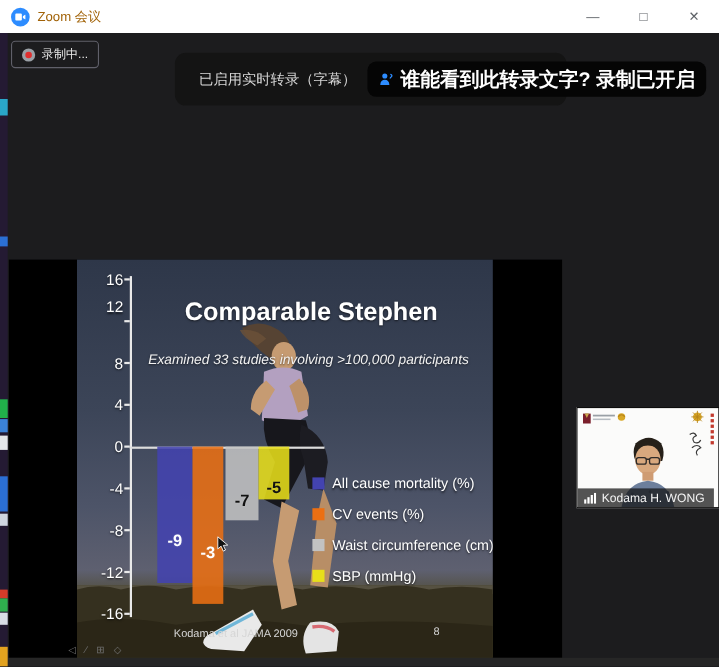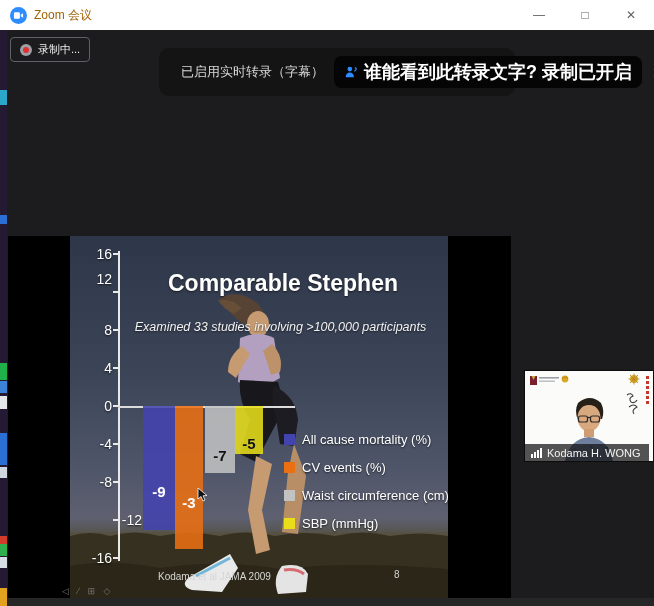--- a/index.html
+++ b/index.html
@@ -163,21 +163,21 @@
         <div class="tick-label" style="top: 86px;">8</div>
         <div class="tick-mark" style="top: 93px;"></div>
         <div class="tick-label" style="top: 124px;">4</div>
         <div class="tick-mark" style="top: 131px;"></div>
         <div class="tick-label" style="top: 162px;">0</div>
         <div class="tick-mark" style="top: 169px;"></div>
         <div class="tick-label" style="top: 200px;">-4</div>
         <div class="tick-mark" style="top: 207px;"></div>
         <div class="tick-label" style="top: 238px;">-8</div>
         <div class="tick-mark" style="top: 245px;"></div>
-        <div class="tick-label" style="top: 276px; margin-left: 30px;">-12</div>
+        <div class="tick-label" style="top: 276px;">-12</div>
         <div class="tick-mark" style="top: 283px;"></div>
         <div class="tick-label" style="top: 314px;">-16</div>
         <div class="tick-mark" style="top: 321px;"></div>
         <div class="bar" style="left: 73px; width: 32px; height: 123.5px; background: rgb(67, 67, 176);"></div>
         <div class="bar-label" style="left: 73px; width: 32px; top: 246.57px; color: rgb(255, 255, 255);">-9</div>
         <div class="bar" style="left: 105px; width: 28px; height: 142.5px; background: rgb(236, 111, 18);"></div>
         <div class="bar-label" style="left: 105px; width: 28px; top: 258.35px; color: rgb(255, 255, 255);">-3</div>
         <div class="bar" style="left: 135px; width: 30px; height: 66.5px; background: rgb(194, 194, 194);"></div>
         <div class="bar-label" style="left: 135px; width: 30px; top: 211.23px; color: rgb(17, 17, 17);">-7</div>
         <div class="bar" style="left: 165px; width: 28px; height: 47.5px; background: rgb(232, 223, 26);"></div>

